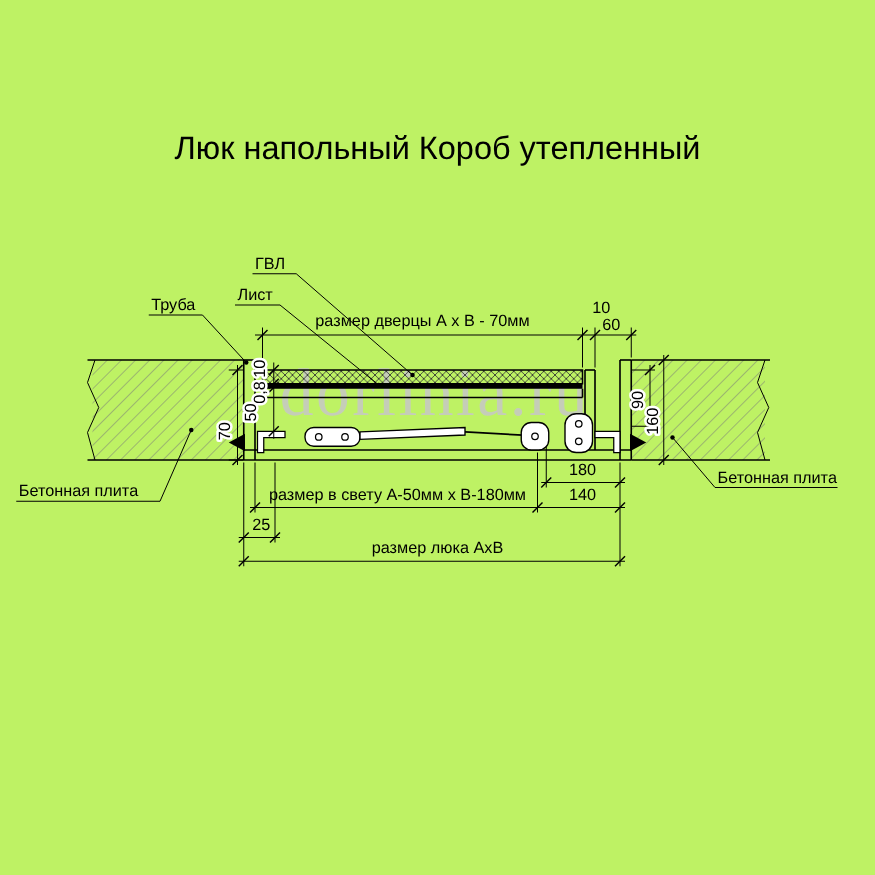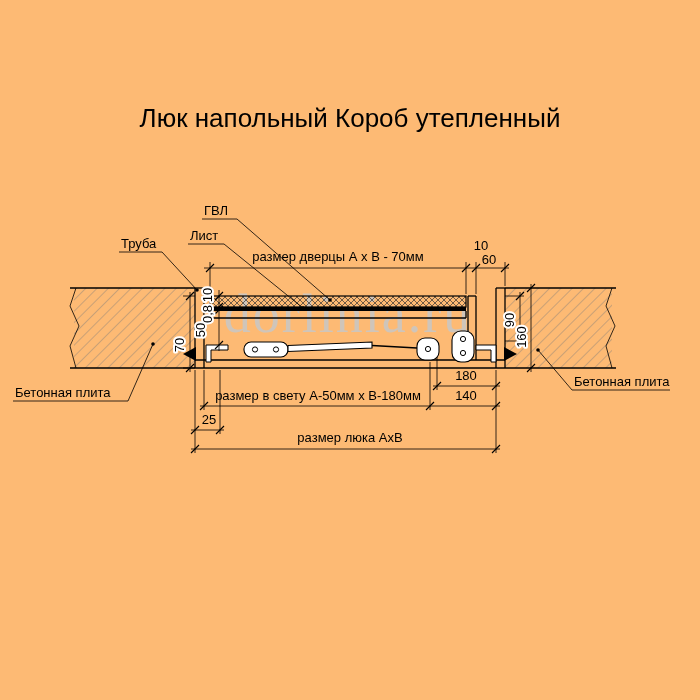--- a/index.html
+++ b/index.html
@@ -1,16 +1,16 @@
 <!DOCTYPE html>
 <html><head>
 <meta charset="utf-8">
 <style>
   html,body{margin:0;padding:0;background:#ffffff;}
-  .page{width:700px;height:700px;background:#fdba74;position:relative;overflow:hidden;}
+  .page{width:700px;height:700px;background:#bef264;position:relative;overflow:hidden;}
   svg{display:block;}
   .st{stroke:#000;stroke-width:1.3;fill:none;}
   .thin{stroke:#000;stroke-width:0.8;fill:none;}
   .tick{stroke:#000;stroke-width:1.1;fill:none;}
   .lbl{font-family:"Liberation Sans",sans-serif;font-size:13px;fill:#000;}
   .halo{stroke:#fff;stroke-width:4px;paint-order:stroke;stroke-linejoin:round;}
   .title-text{font-family:"Liberation Sans",sans-serif;font-size:26px;fill:#000;}
   .wm{font-family:"Liberation Serif",serif;font-size:54px;fill:#c7c7c7;letter-spacing:2px;}
 </style>
 </head>

